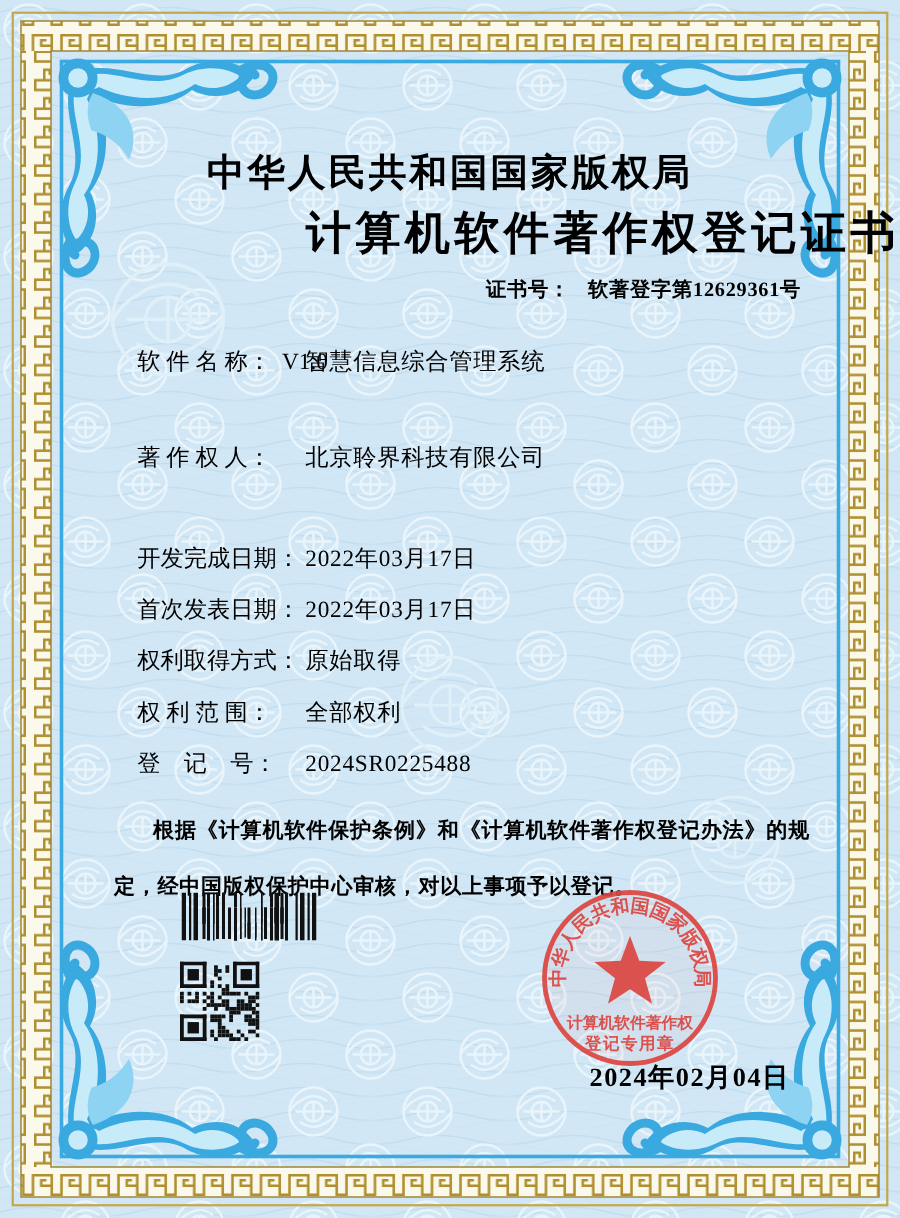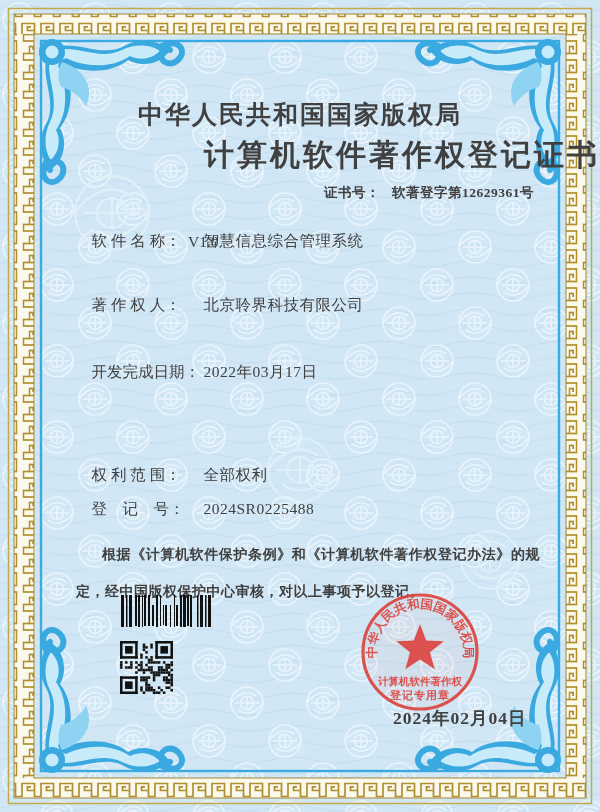--- a/index.html
+++ b/index.html
@@ -1,17 +1,17 @@
 <!DOCTYPE html>
 <html><head>
 <meta charset="utf-8">
 <style>
   html,body{margin:0;padding:0;}
   body{width:600px;height:812px;font-family:"Liberation Serif","DejaVu Serif",serif;}
-  .page{position:relative;width:600px;height:812px;overflow:hidden;background:#d2e7f5;color:#404040;}
+  .page{position:relative;width:600px;height:812px;overflow:hidden;background:#d2e7f5;color:#000000;}
   .bg-svg,.frame-svg{position:absolute;left:0;top:0;}
   .abs{position:absolute;}
   .authority{top:98px;left:0;width:100%;text-align:center;font-size:25px;font-weight:bold;letter-spacing:2px;}
   .cert-title{top:135px;left:0;width:100%;text-align:right;font-size:30px;font-weight:bold;letter-spacing:3px;}
   .certno{top:184px;right:66px;font-size:13.5px;font-weight:bold;letter-spacing:0.5px;}
   .certno .gap{display:inline-block;width:12px;}
   .field-row{left:76px;font-size:15.5px;font-weight:normal;white-space:pre;}
   .flabel{display:inline-block;width:112px;white-space:pre;}
   .fvalue{letter-spacing:0.5px;}
   .fvalue2{left:188px;font-size:15.5px;font-weight:normal;}
@@ -107,21 +107,27 @@
   <div class="abs fvalue2" style="top:233px">V1.0</div>
 
   <div class="abs field-row" style="top:277px">
     <span class="flabel">著 作 权 人：</span><span class="fvalue">北京聆界科技有限公司</span>
   </div>
 
   <div class="abs field-row" style="top:344px">
     <span class="flabel">开发完成日期：</span><span class="fvalue">2022年03月17日</span>
   </div>
 
-
+  <div class="abs field-row" style="top:378px">
+    <span class="flabel">首次发表日期：</span><span class="fvalue">2022年03月17日</span>
+  </div>
+
+  <div class="abs field-row" style="top:412px">
+    <span class="flabel">权利取得方式：</span><span class="fvalue">原始取得</span>
+  </div>
 
   <div class="abs field-row" style="top:447px">
     <span class="flabel">权 利 范 围：</span><span class="fvalue">全部权利</span>
   </div>
 
   <div class="abs field-row" style="top:481px">
     <span class="flabel">登　记　号：</span><span class="fvalue">2024SR0225488</span>
   </div>
 
   <div class="abs statement">根据《计算机软件保护条例》和《计算机软件著作权登记办法》的规定，经中国版权保护中心审核，对以上事项予以登记。</div>

